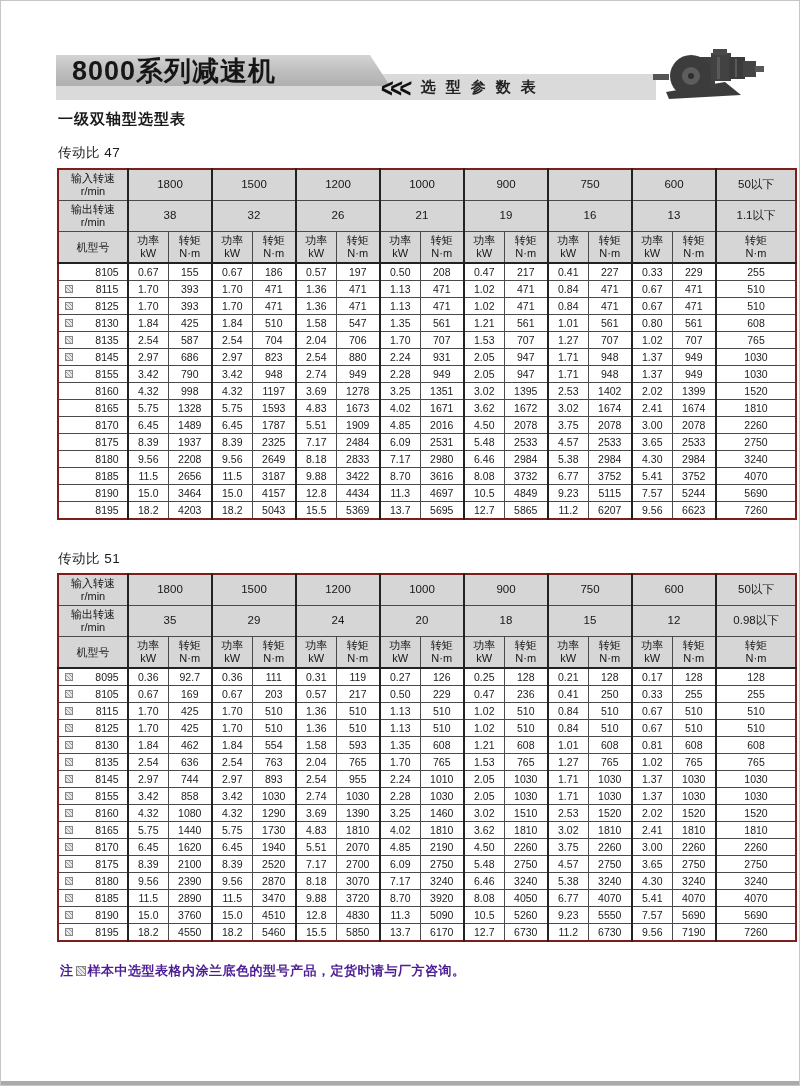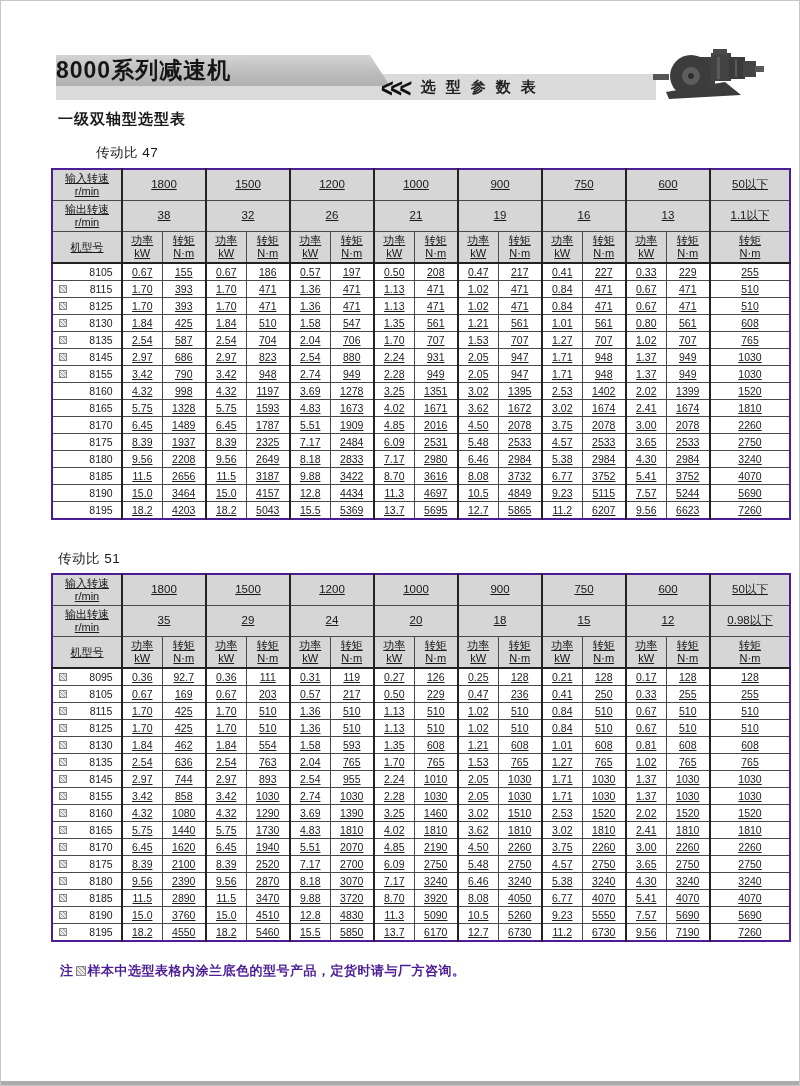--- a/index.html
+++ b/index.html
@@ -14,48 +14,47 @@
     position:absolute; left:55px; top:73px; width:600px; height:26px;
     background:#dadada;
   }
   .title-dark{
     position:absolute; left:55px; top:54px; width:334px; height:31px;
     background:linear-gradient(180deg,#d4d4d4 0%,#bdbdbd 55%,#b0b0b0 100%);
     clip-path:polygon(0 0,94% 0,100% 100%,0 100%);
     display:flex; align-items:center; z-index:2;
   }
   .title-dark .t{
-    font-size:23px; font-weight:bold; letter-spacing:1px; color:#161616;
+    padding-left:16px; font-size:27px; font-weight:bold; letter-spacing:1px; color:#161616;
   }
   .band-content{
     position:absolute; left:380px; top:73px; height:26px; z-index:3;
     display:flex; align-items:center; gap:12px;
   }
   .chevrons{
     font-size:21px; font-weight:bold; letter-spacing:-3px; color:#111;
     transform:scaleY(1.25) skewX(-6deg); line-height:1;
   }
   .band-sub{
     font-size:15px; font-weight:600; letter-spacing:10px; color:#222;
   }
   .machine{position:absolute; left:650px; top:44px; z-index:3;}
   
   .sec-heading{
     position:absolute; left:57px; top:109px;
     font-size:15px; font-weight:bold; letter-spacing:1px;
   }
   .ratio{position:absolute; left:57px; font-size:13.5px; font-weight:500; letter-spacing:.5px;}
-  .ratio-1{top:143px;margin-left:38px;}
+  .ratio-1{top:143px;}
   .ratio-2{top:549px;}
   
   .param-table{
-    position:absolute; left:50px; width:738px;
+    position:absolute; left:56px; width:738px;
     border-collapse:collapse; table-layout:fixed;
-    border:2px solid #4c1d95;
-    text-decoration:underline;
+    border:2px solid #7f1d1d;
   }
   .tbl-1{top:167px;} .tbl-2{top:572px;}
   .param-table th,.param-table td{
     border:1px solid #4a4a4a; padding:0; text-align:center; vertical-align:middle;
     overflow:hidden; white-space:nowrap;
   }
   .param-table th{
     background:#d6d6d6; font-weight:normal; height:30px;
     font-size:11px; line-height:1.15; color:#161616;
   }

